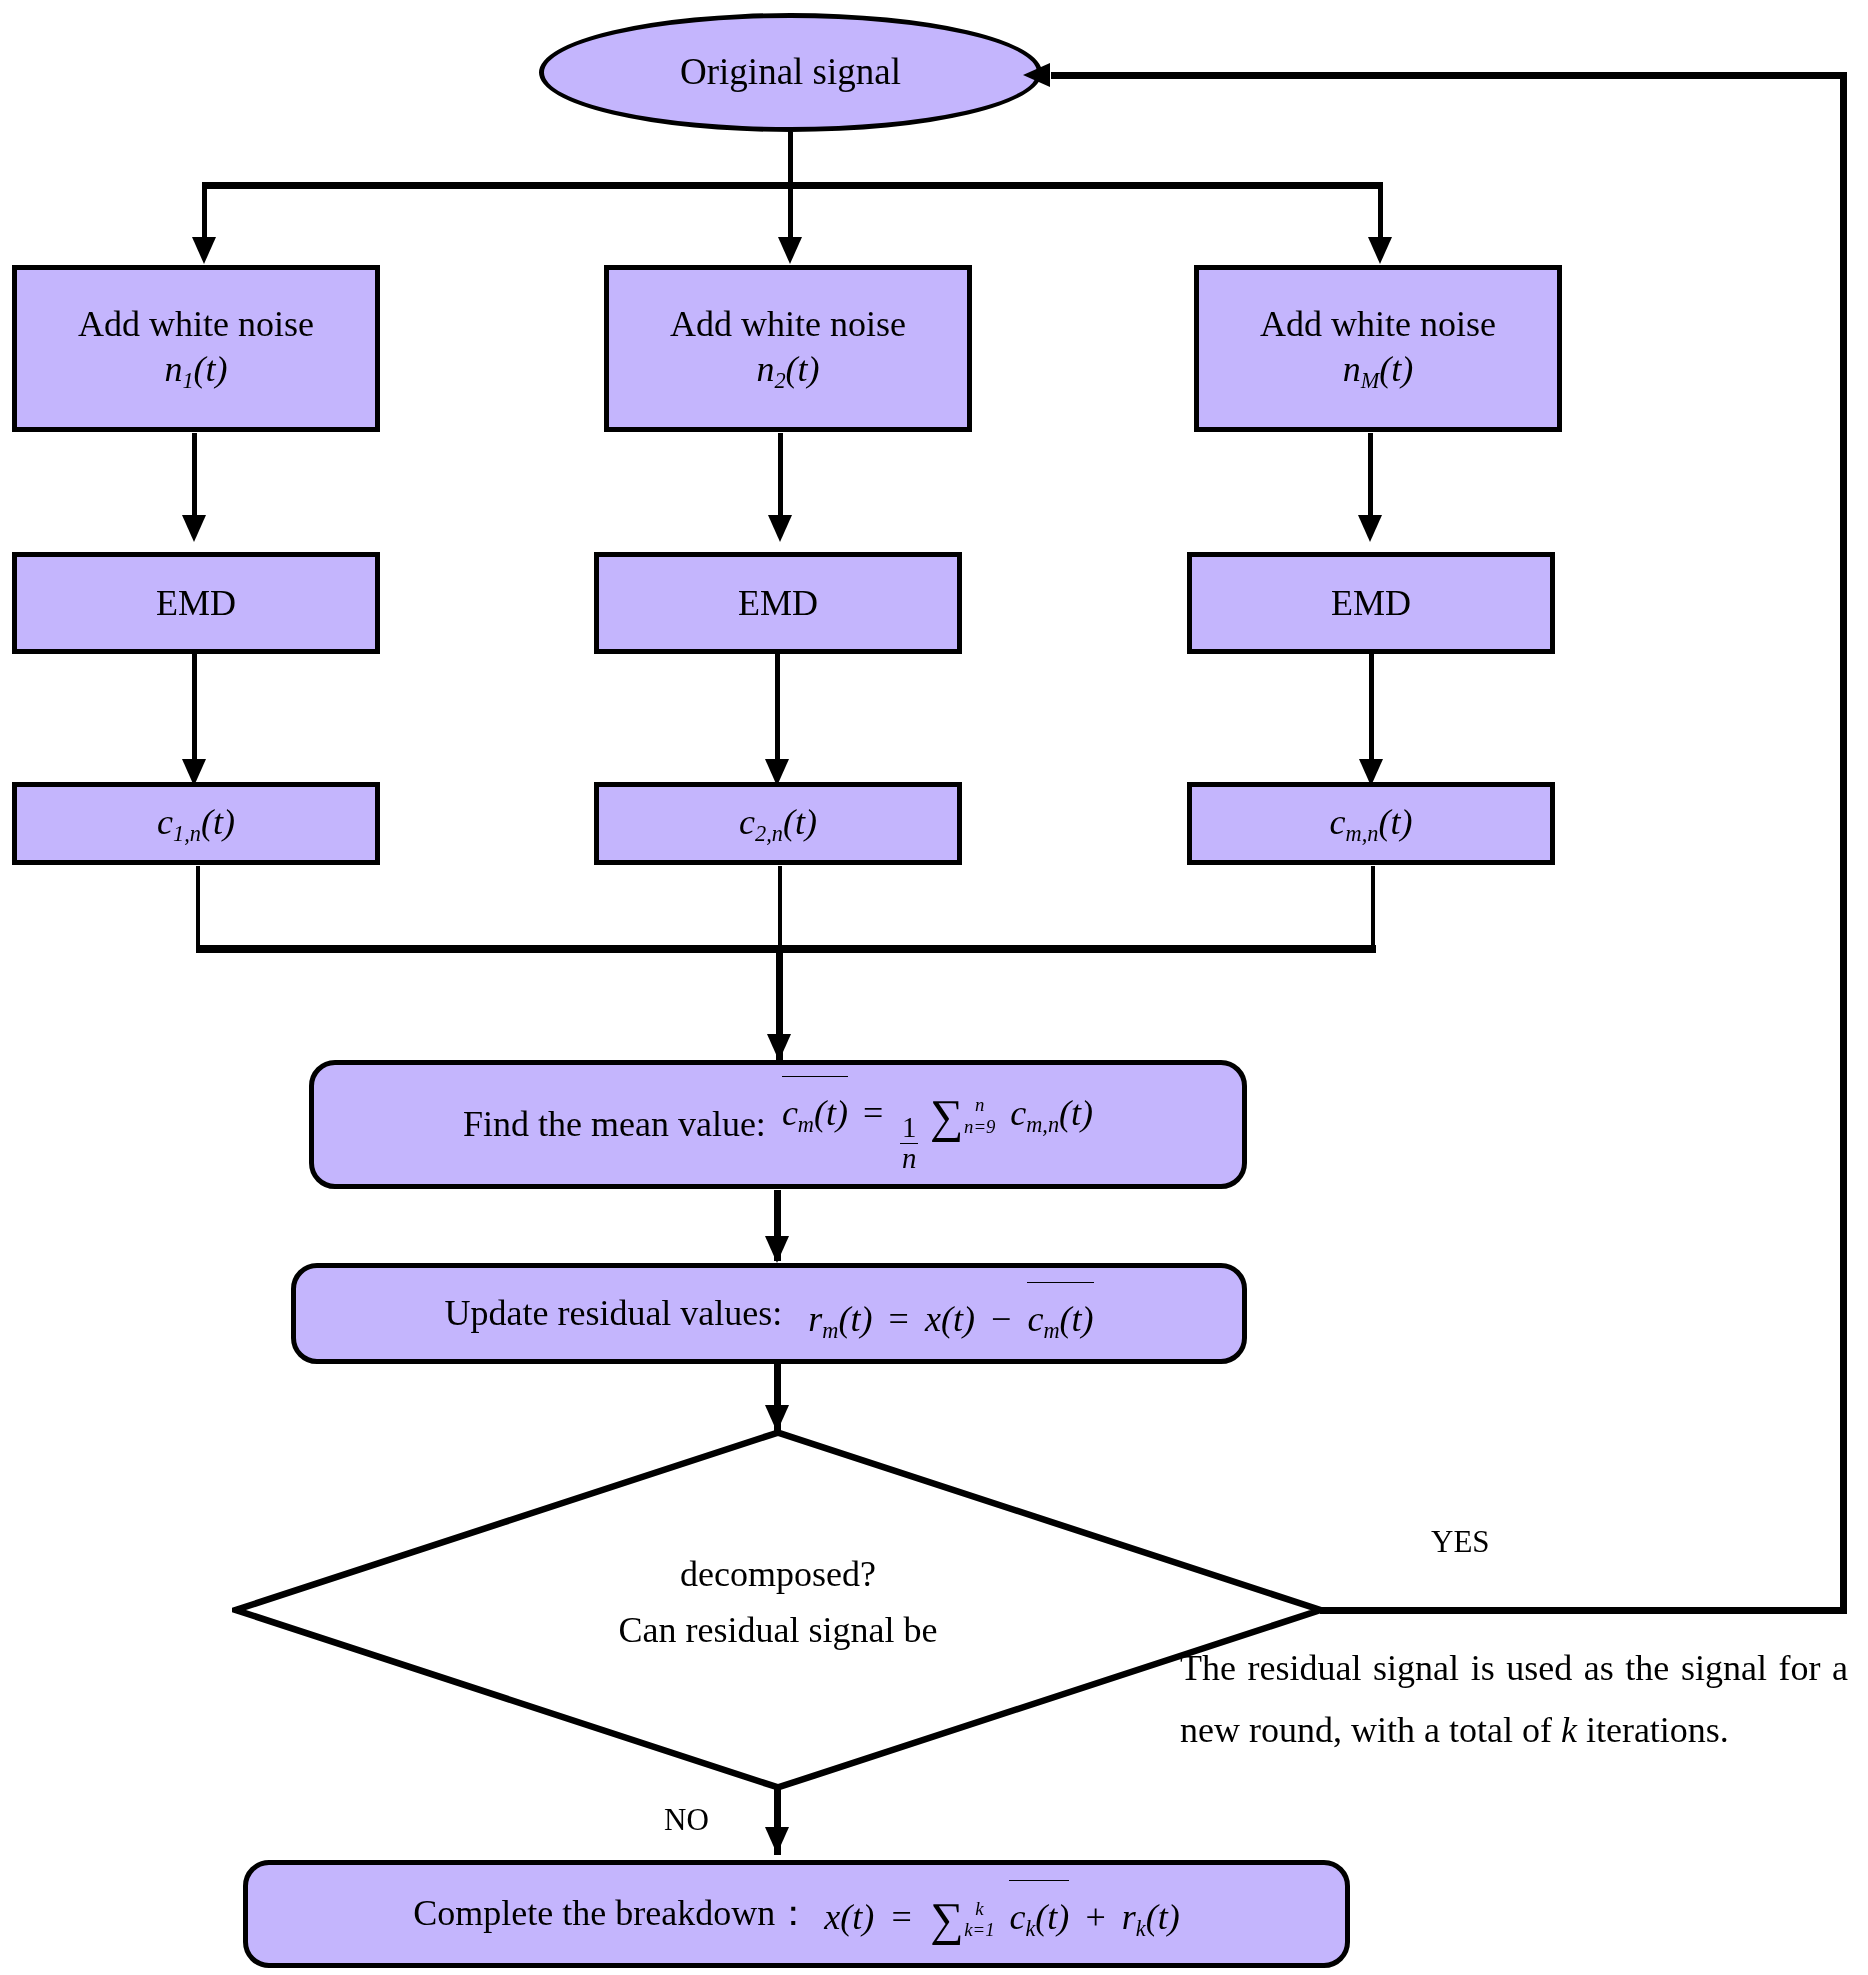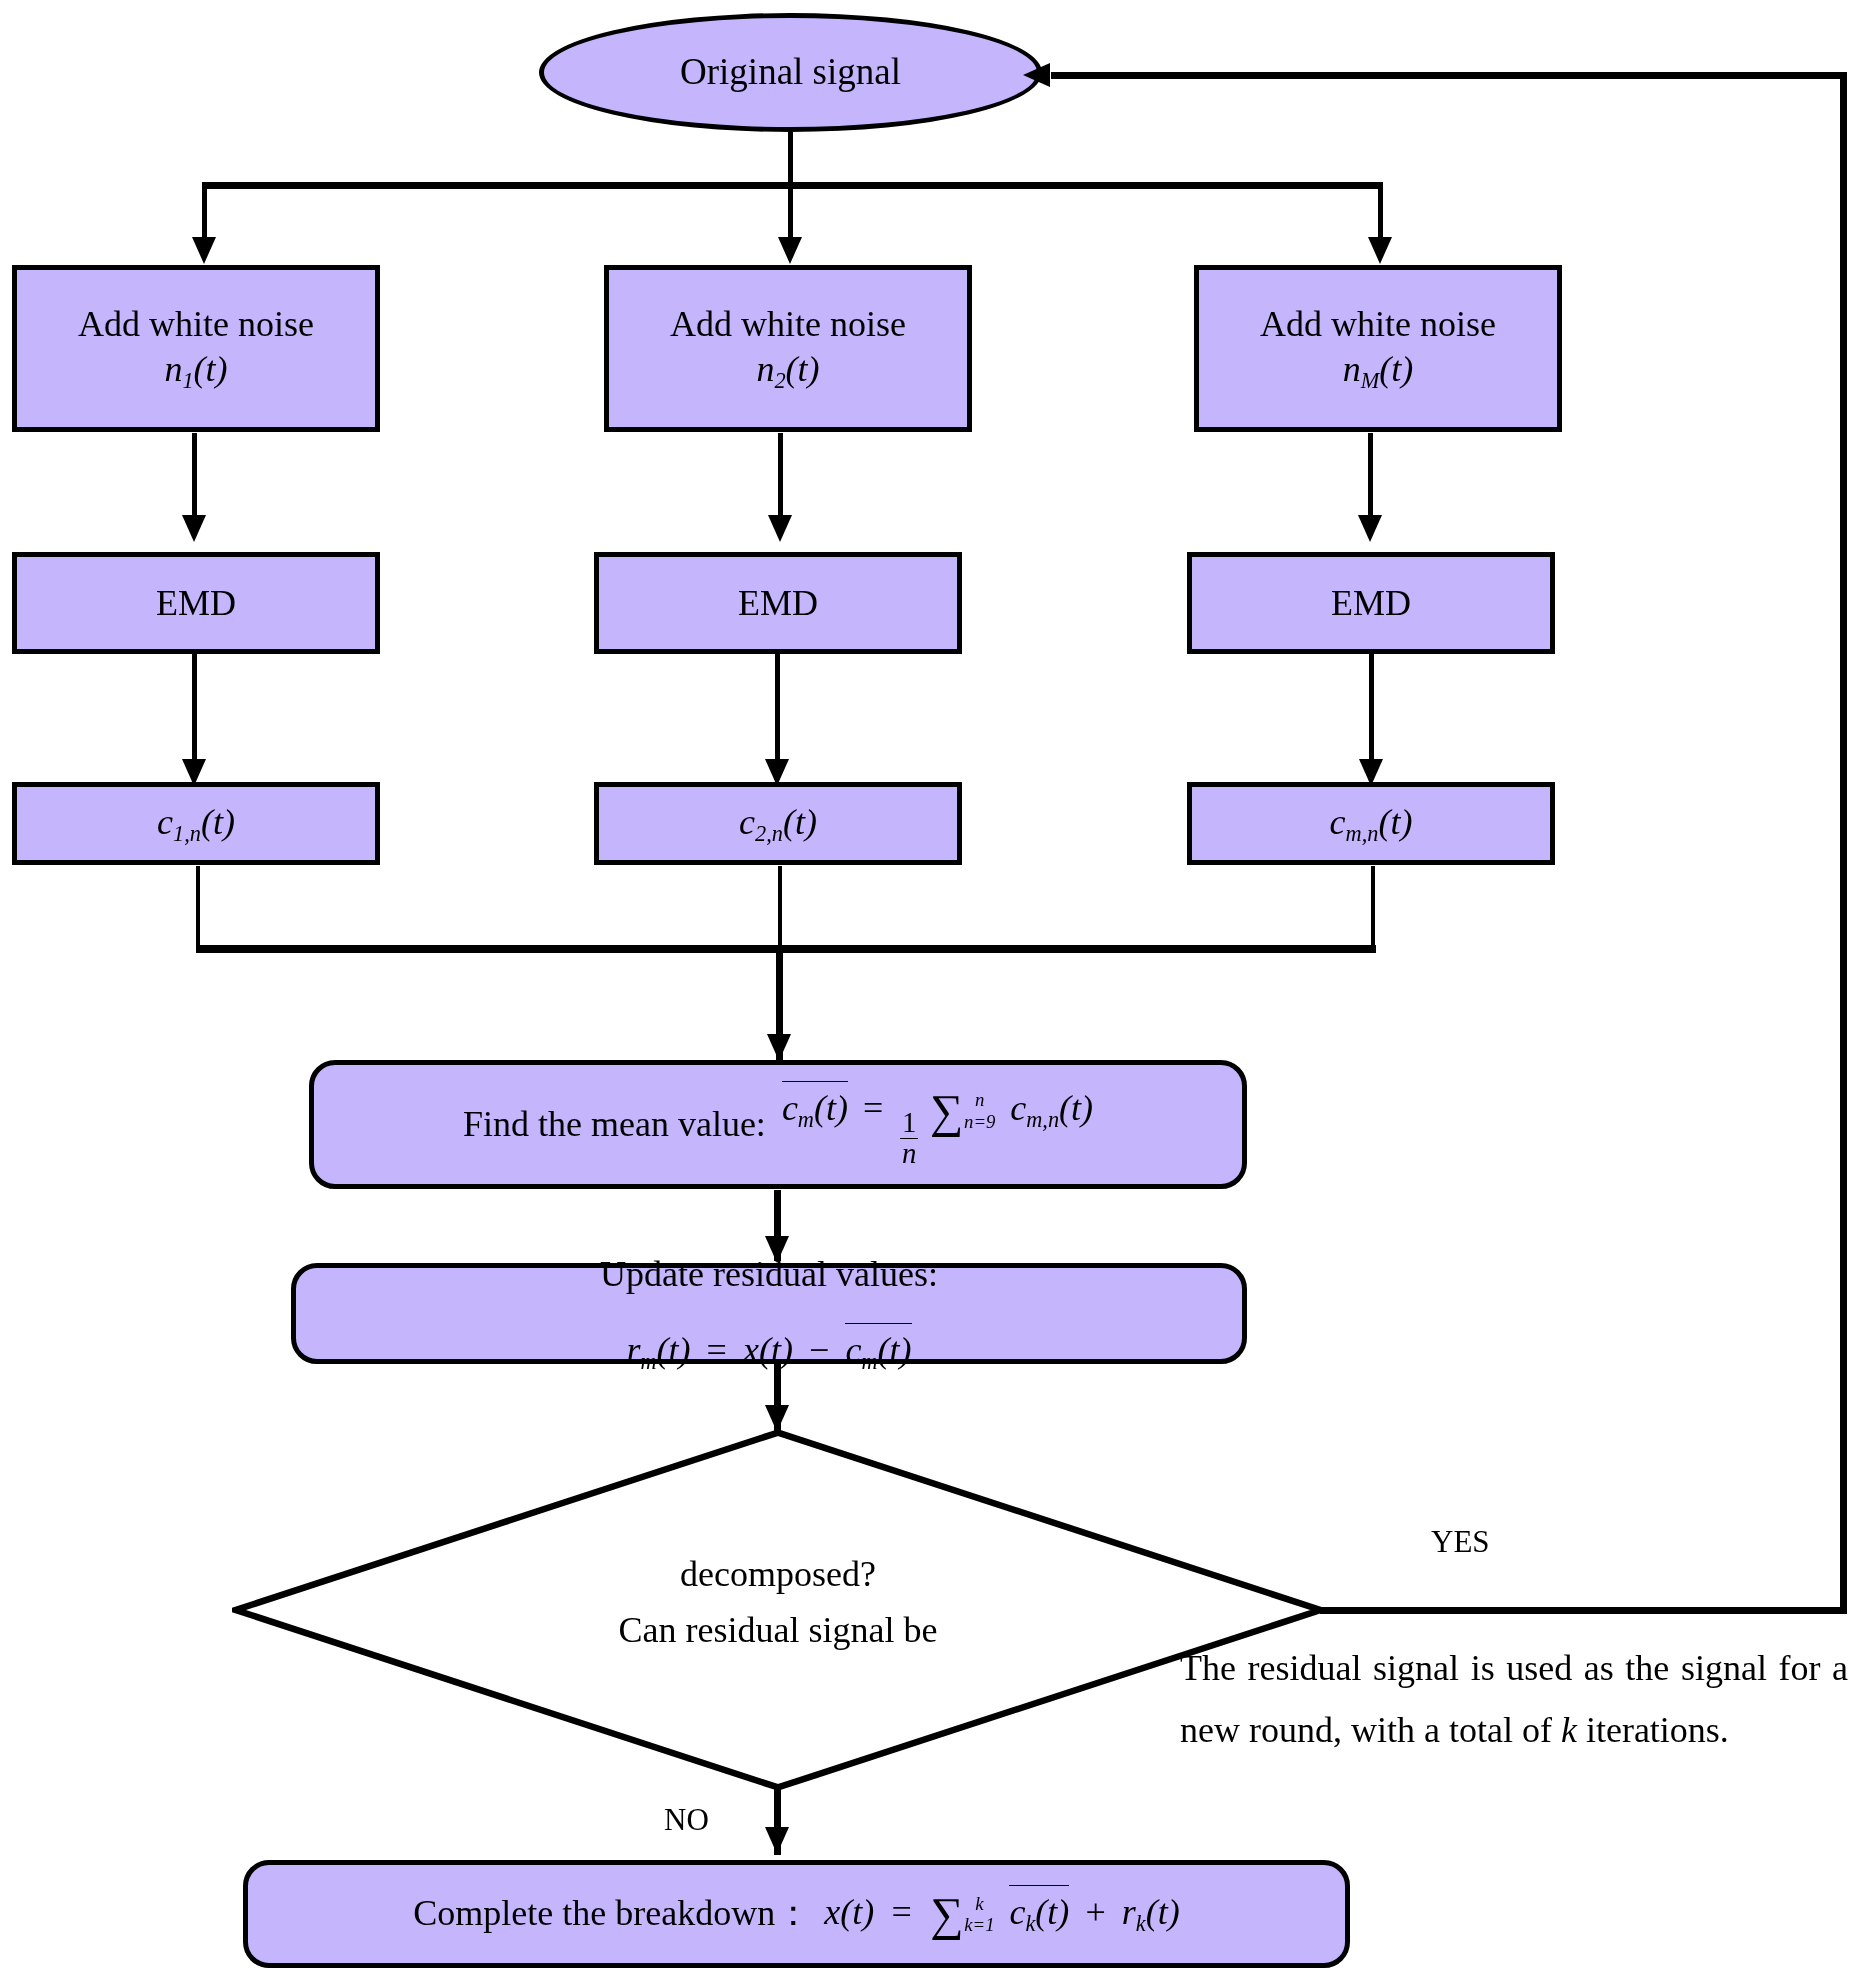--- a/index.html
+++ b/index.html
@@ -62,21 +62,21 @@
 
   
   .mi { font-style: italic; font-family: "Liberation Serif","DejaVu Serif",serif; }
   .sub {
     font-size: 0.62em;
     vertical-align: -0.30em;
     font-style: italic;
   }
   .ovl {
     border-top: 1.8px solid #000;
-    padding-top: 8px;
+    padding-top: 18px;
     display: inline-block;
     line-height: 1.0;
   }
   .frac {
     display: inline-flex;
     flex-direction: column;
     align-items: center;
     vertical-align: -0.42em;
     font-size: 0.80em;
     line-height: 1.02;
@@ -243,21 +243,21 @@
           </span>
         <span style="margin-left:4.7px;"><span class="mi">c</span><span class="sub">m,n</span><span class="mi">(t)</span></span>
       </span>
     </div>
   </div>
 
   <div class="ln" style="left:774px; top:1190px; width:6.5px; height:71px;"></div>
   <div class="arrow-down" style="left:765px; top:1236px;"></div>
 
   <div class="node roundrect t-formula" style="left:291px; top:1263px; width:956px; height:101px;">
-    <div style="display:flex; align-items:center; gap:26px; white-space:nowrap;flex-direction:column;">
+    <div style="display:flex; align-items:center; gap:26px; white-space:nowrap;">
       <span>Update residual values:</span>
       <span>
         <span class="mi">r</span><span class="sub">m</span><span class="mi">(t)</span>
         <span style="margin:0 7.1px;">=</span>
         <span class="mi">x</span><span class="mi">(t)</span>
         <span style="margin:0 7.1px;">−</span>
         <span class="ovl"><span class="mi">c</span><span class="sub">m</span><span class="mi">(t)</span></span>
       </span>
     </div>
   </div>

